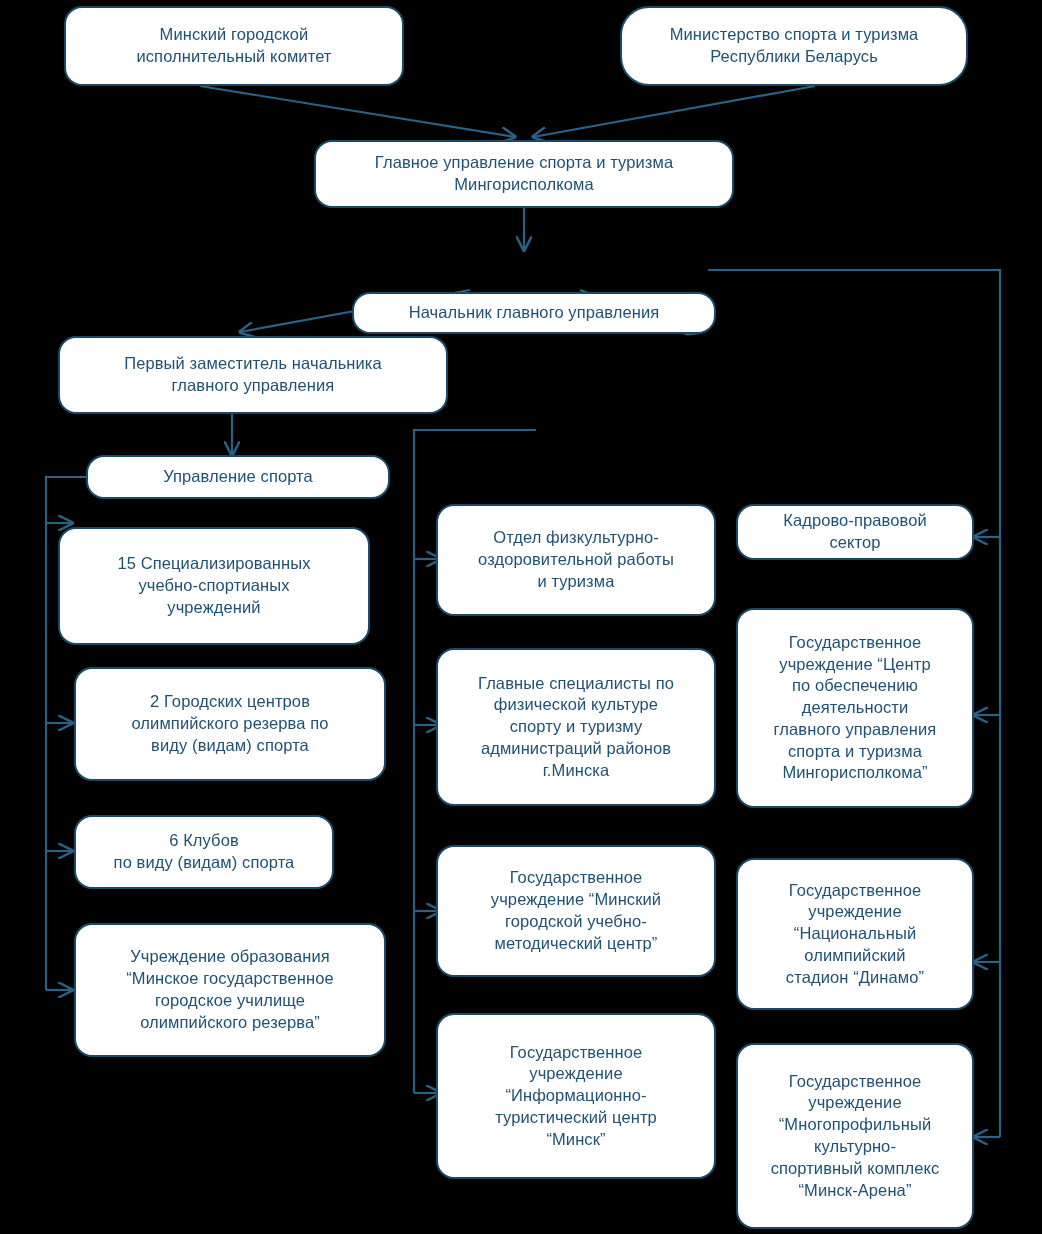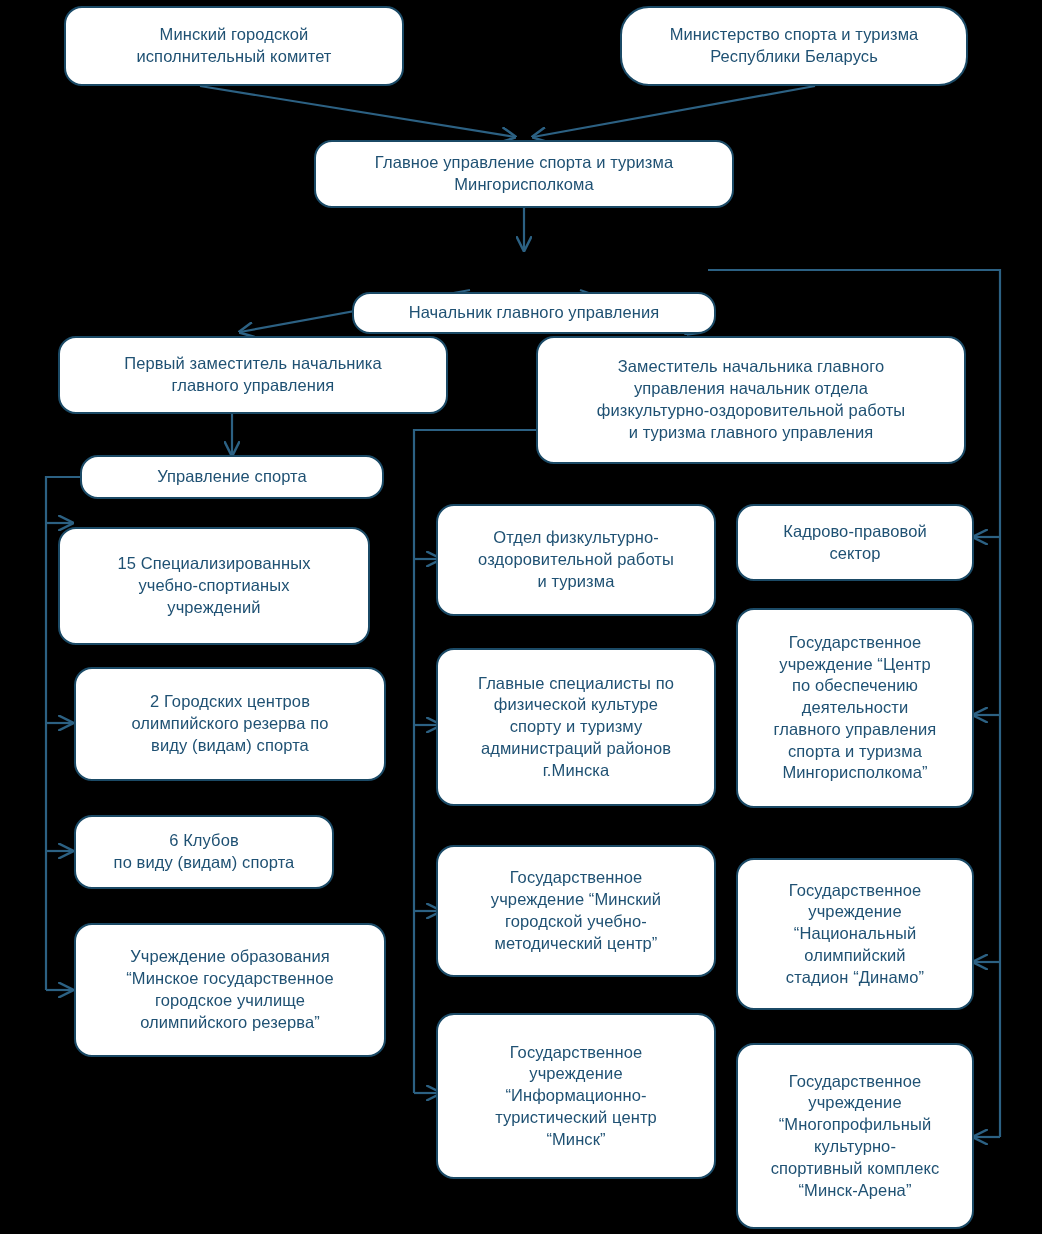--- a/index.html
+++ b/index.html
@@ -99,26 +99,22 @@
 Республики Беларусь</div>
 
   <div class="node" style="left:314px; top:140px; width:420px; height:68px;">Главное управление спорта и туризма
 Мингорисполкома</div>
 
   <div class="node" style="left:352px; top:250px; width:364px; height:42px;margin-top:42px;">Начальник главного управления</div>
 
   <div class="node" style="left:38px; top:336px; width:390px; height:78px;margin-left:20px;">Первый заместитель начальника
 главного управления</div>
 
-  <div class="node" style="left:536px; top:336px; width:430px; height:128px;">Заместитель начальника главного
-управления начальник отдела
-физкультурно-оздоровительной работы
-и туризма главного управления</div>
 
-  <div class="node" style="left:80px; top:455px; width:304px; height:44px;">Управление спорта</div>
+  <div class="node" style="left:86px; top:455px; width:304px; height:44px;">Управление спорта</div>
 
   <div class="node" style="left:58px; top:527px; width:312px; height:118px;text-align:center;">15 Специализированных
 учебно-спортианых
 учреждений</div>
 
   <div class="node" style="left:74px; top:667px; width:312px; height:114px;">2 Городских центров
 олимпийского резерва по
 виду (видам) спорта</div>
 
   <div class="node" style="left:74px; top:815px; width:260px; height:74px;">6 Клубов
@@ -143,21 +139,21 @@
 учреждение “Минский
 городской учебно-
 методический центр”</div>
 
   <div class="node" style="left:436px; top:1013px; width:280px; height:166px;">Государственное
 учреждение
 “Информационно-
 туристический центр
 “Минск”</div>
 
-  <div class="node" style="left:736px; top:504px; width:238px; height:77px;">Кадрово-правовой
+  <div class="node" style="left:736px; top:504px; width:238px; height:56px;">Кадрово-правовой
 сектор</div>
 
   <div class="node small-pad" style="left:736px; top:608px; width:238px; height:200px;">Государственное
 учреждение “Центр
 по обеспечению
 деятельности
 главного управления
 спорта и туризма
 Мингорисполкома”</div>
 

